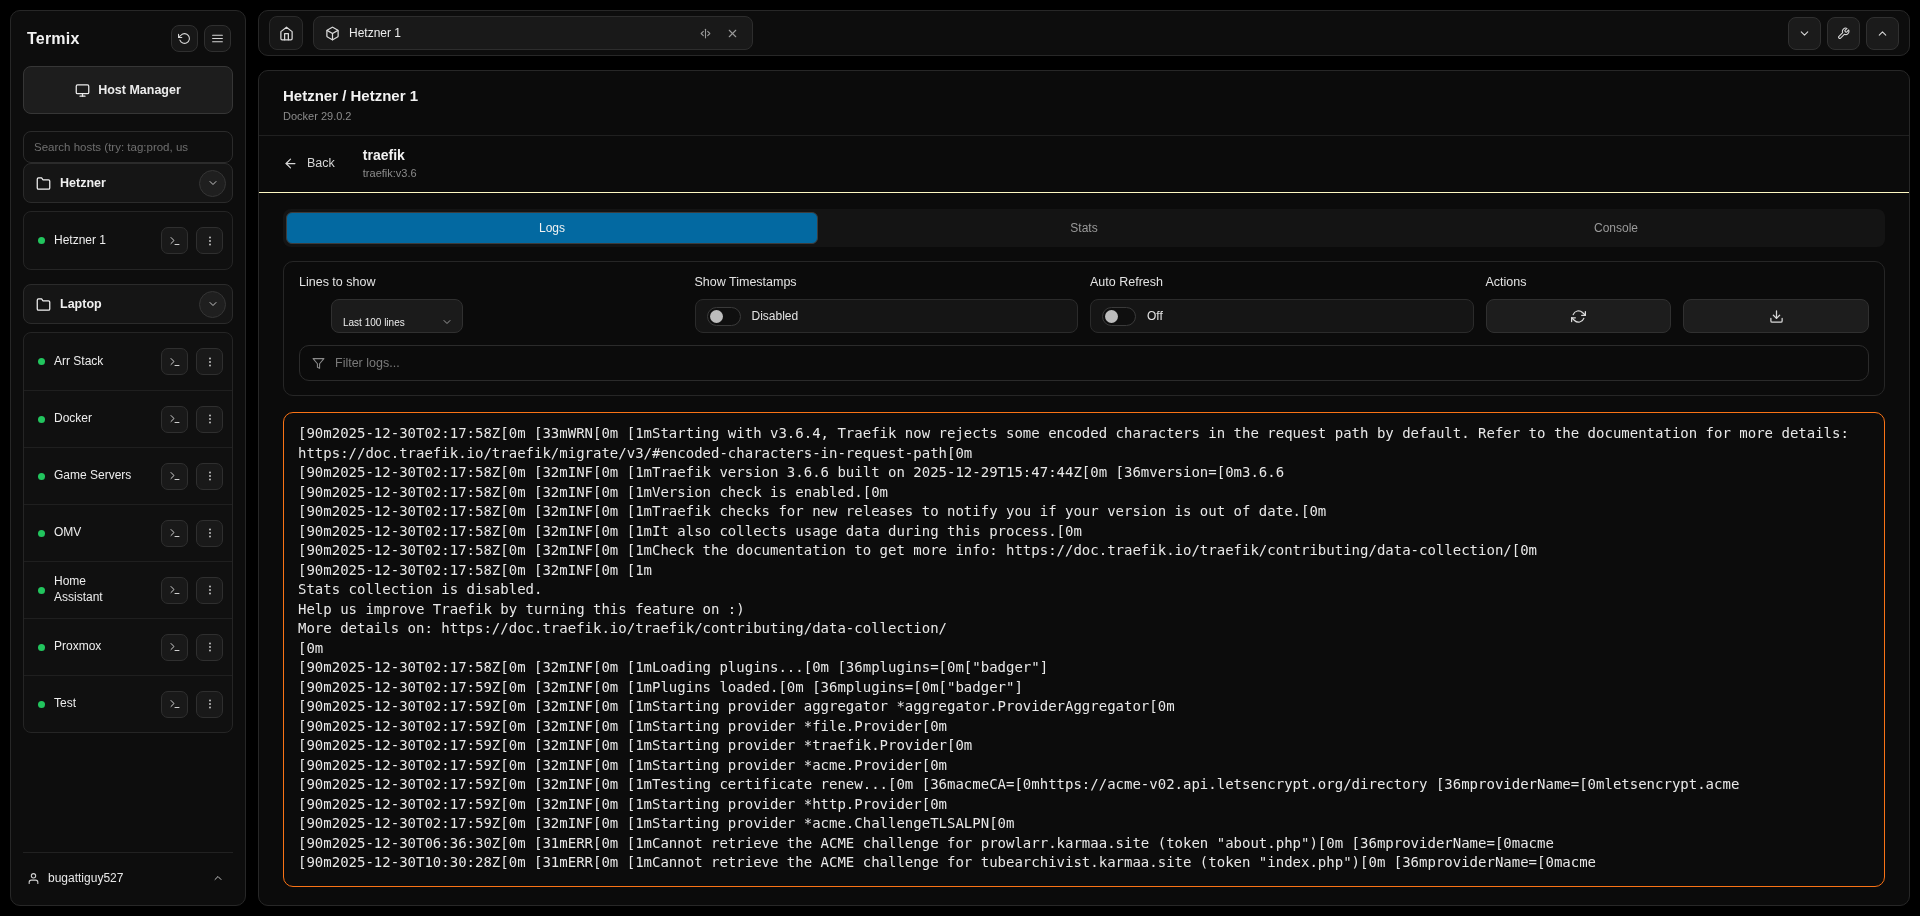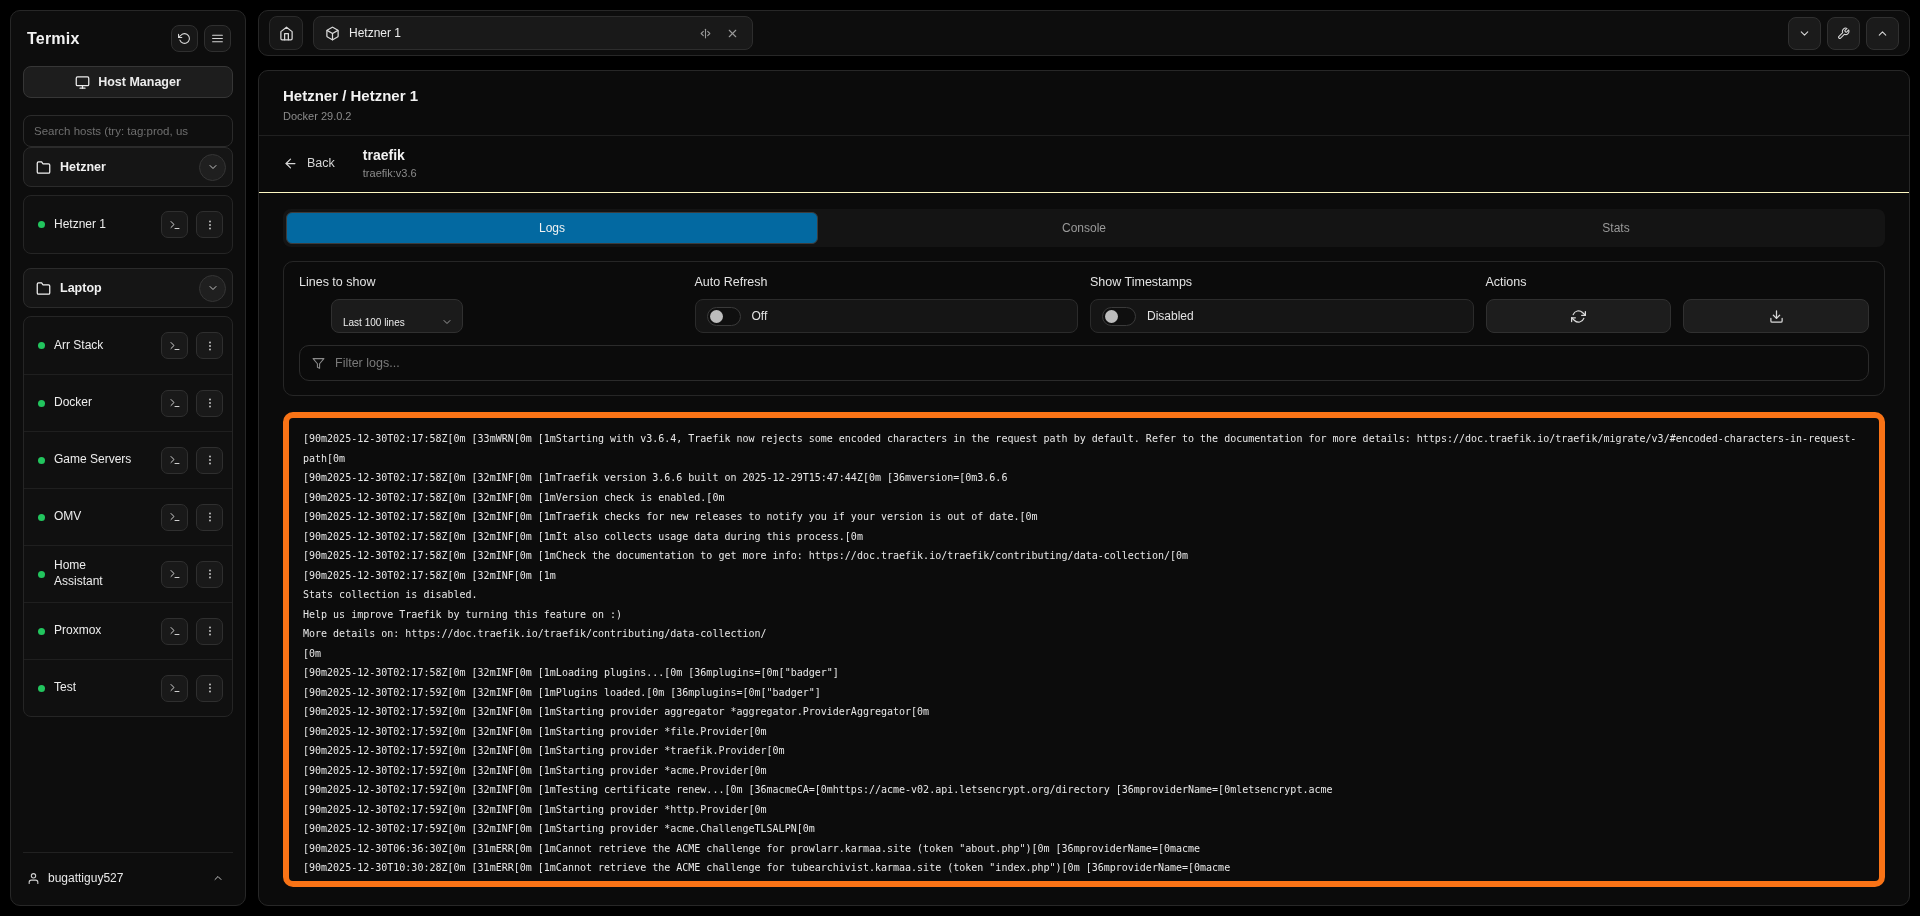--- a/index.html
+++ b/index.html
@@ -14,21 +14,21 @@
 
   
   .sidebar { width:236px; flex:none; background:#0d0d0d; border:1px solid #272727;
     border-radius:10px; padding:12px; display:flex; flex-direction:column; }
   .sb-header { display:flex; align-items:center; margin:2px 2px 14px 4px; }
   .sb-title { font-size:16px; font-weight:700; letter-spacing:.2px; }
   .sb-header-btns { margin-left:auto; display:flex; gap:6px; }
   .icon-btn { width:27px; height:27px; border-radius:8px; background:#171717;
     border:1px solid #2f2f2f; color:#d6d6d6; display:flex; align-items:center;
     justify-content:center; cursor:pointer; }
-  .host-manager-btn { height:32px; border-radius:8px; background:#1d1d1d;
+  .host-manager-btn { height:48px; border-radius:8px; background:#1d1d1d;
     border:1px solid #363636; color:#ececec; font-size:12.5px; font-weight:600;
     display:flex; align-items:center; justify-content:center; gap:8px; cursor:pointer;
     font-family:"Liberation Sans", sans-serif; }
   .search { margin-top:17px; height:32px; border-radius:8px; background:#0f0f0f;
     border:1px solid #2b2b2b; color:#e8e8e8; padding:0 10px; font-size:11.5px;
     font-family:"Liberation Sans", sans-serif; width:100%; }
   .search::placeholder { color:#6f6f6f; }
   .group-header { height:40px; border-radius:8px; border:1px solid #2b2b2b;
     background:#151515; display:flex; align-items:center; gap:9px; padding:0 6px 0 12px;
     cursor:pointer; }
@@ -109,23 +109,23 @@
   .actions-row { display:flex; gap:12px; }
   .action-btn { flex:1; height:34px; background:#1d1d1d; border:1px solid #303030;
     border-radius:8px; color:#d9d9d9; display:flex; align-items:center;
     justify-content:center; cursor:pointer; }
   .filter-row { margin-top:12px; height:36px; border:1px solid #2b2b2b; border-radius:10px;
     display:flex; align-items:center; gap:10px; padding:0 12px; color:#8a8a8a; }
   .filter-input { flex:1; background:transparent; border:none; outline:none; color:#e8e8e8;
     font-size:12.5px; font-family:"Liberation Sans", sans-serif; }
   .filter-input::placeholder { color:#7a7a7a; }
 
-  .log-box { margin:16px 24px 18px; flex:1; min-height:0; border:6px solid #f97316;
+  .log-box { margin:16px 24px 18px; flex:1; min-height:0; border:1px solid #f97316;
     border-radius:10px; background:#0c0c0c; padding:11px 14px; overflow:hidden;
-    font-family:"DejaVu Sans Mono", monospace; font-size:10px; line-height:19.5px;
+    font-family:"DejaVu Sans Mono", monospace; font-size:14px; line-height:19.5px;
     color:#e8e8e8; }
   .log-line { white-space:pre-wrap; overflow-wrap:anywhere; }
 </style>
 </head>
 <body>
 
 <div class="app">
 
   <aside class="sidebar">
     <div class="sb-header">
@@ -418,51 +418,51 @@
           <span>Back</span>
         </button>
         <div>
           <div class="c-name">traefik</div>
           <div class="c-image">traefik:v3.6</div>
         </div>
       </div>
 
       <div class="seg-tabs">
         <div class="seg active">Logs</div>
+        <div class="seg">Stats</div>
         <div class="seg">Console</div>
-        <div class="seg">Stats</div>
       </div>
 
       <div class="controls-panel">
         <div class="controls-grid">
           <div>
             <div class="ctl-label">Lines to show</div>
             <button class="select-btn">
               <span>Last 100 lines</span>
               <svg class="ic-xs ic" style="color:#9a9a9a" viewBox="0 0 24 24" fill="none" stroke="currentColor" stroke-width="2" stroke-linecap="round" stroke-linejoin="round">
                   <polyline points="6 9 12 15 18 9"></polyline>
                 </svg>
             </button>
           </div>
           <div>
+            <div class="ctl-label">Show Timestamps</div>
+            <div class="toggle-box">
+              <span class="switch">
+                  <span class="knob"></span>
+                </span>
+              <span class="toggle-text">Disabled</span>
+            </div>
+          </div>
+          <div>
             <div class="ctl-label">Auto Refresh</div>
             <div class="toggle-box">
               <span class="switch">
                   <span class="knob"></span>
                 </span>
               <span class="toggle-text">Off</span>
-            </div>
-          </div>
-          <div>
-            <div class="ctl-label">Show Timestamps</div>
-            <div class="toggle-box">
-              <span class="switch">
-                  <span class="knob"></span>
-                </span>
-              <span class="toggle-text">Disabled</span>
             </div>
           </div>
           <div>
             <div class="ctl-label">Actions</div>
             <div class="actions-row">
               <button class="action-btn">
                 <svg class="ic" viewBox="0 0 24 24" fill="none" stroke="currentColor" stroke-width="2" stroke-linecap="round" stroke-linejoin="round">
                     <polyline points="23 4 23 10 17 10"></polyline>
                     <polyline points="1 20 1 14 7 14"></polyline>
                     <path d="M3.51 9a9 9 0 0 1 14.85-3.36L23 10M1 14l4.64 4.36A9 9 0 0 0 20.49 15"></path>

